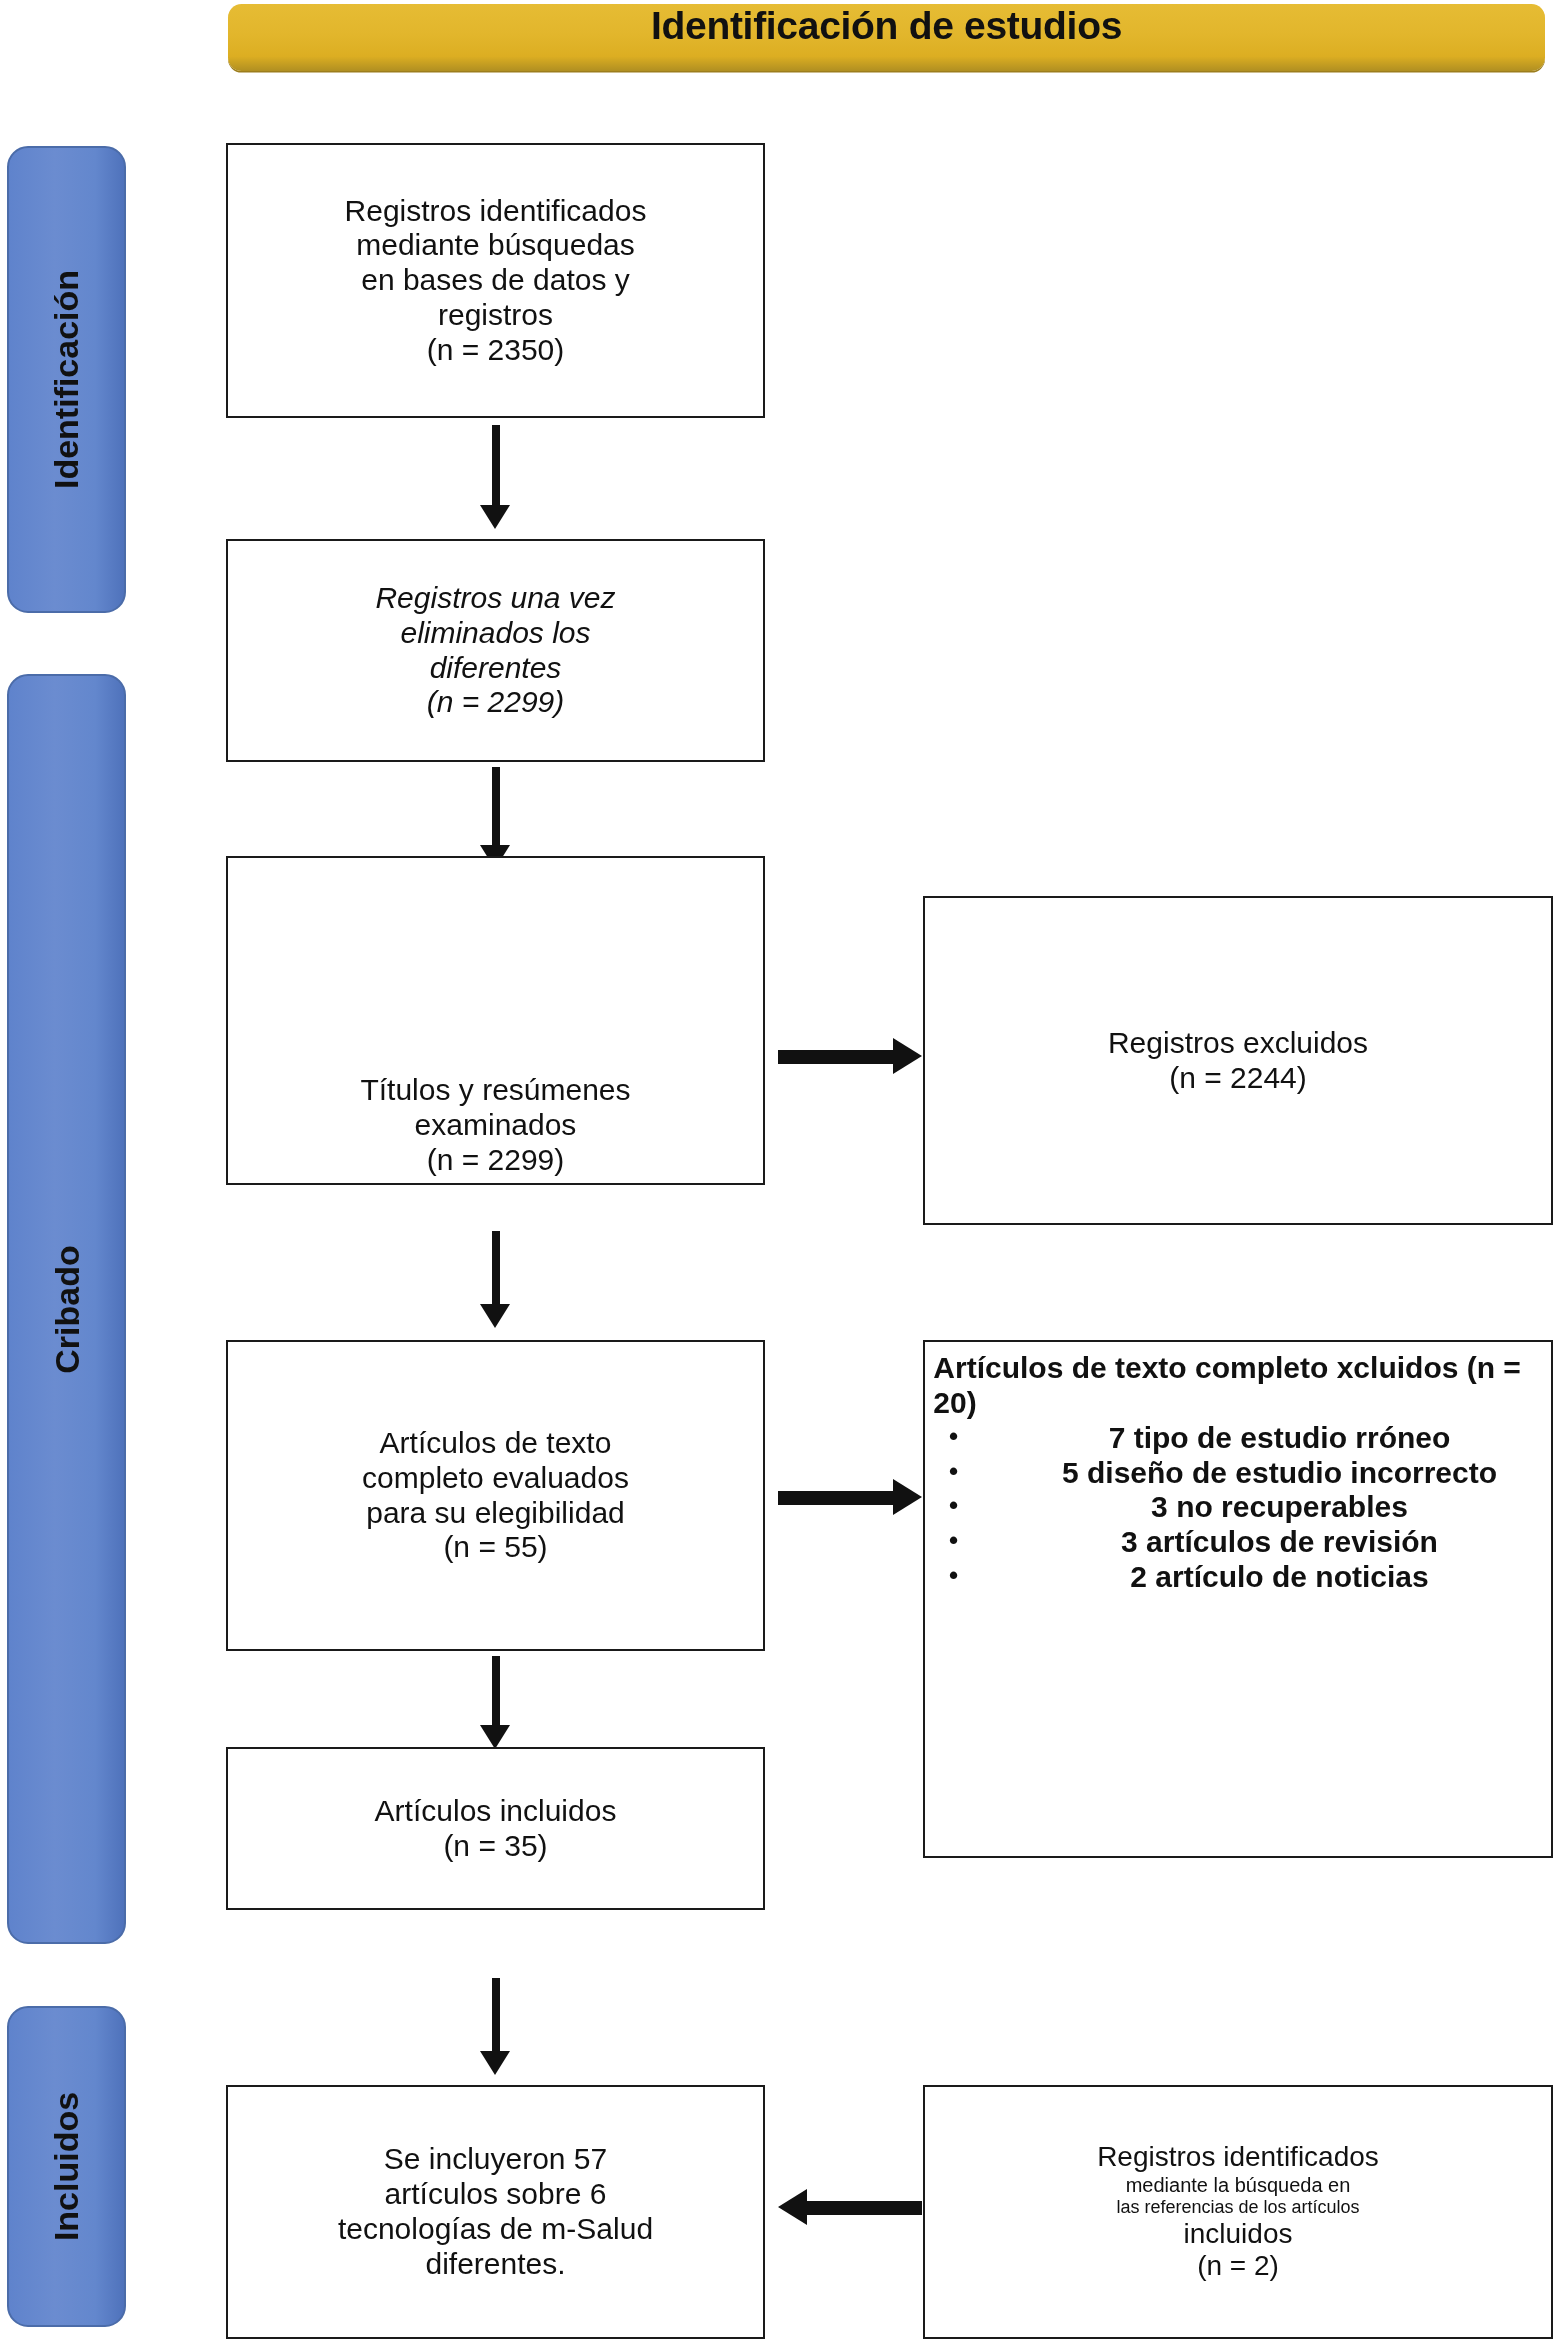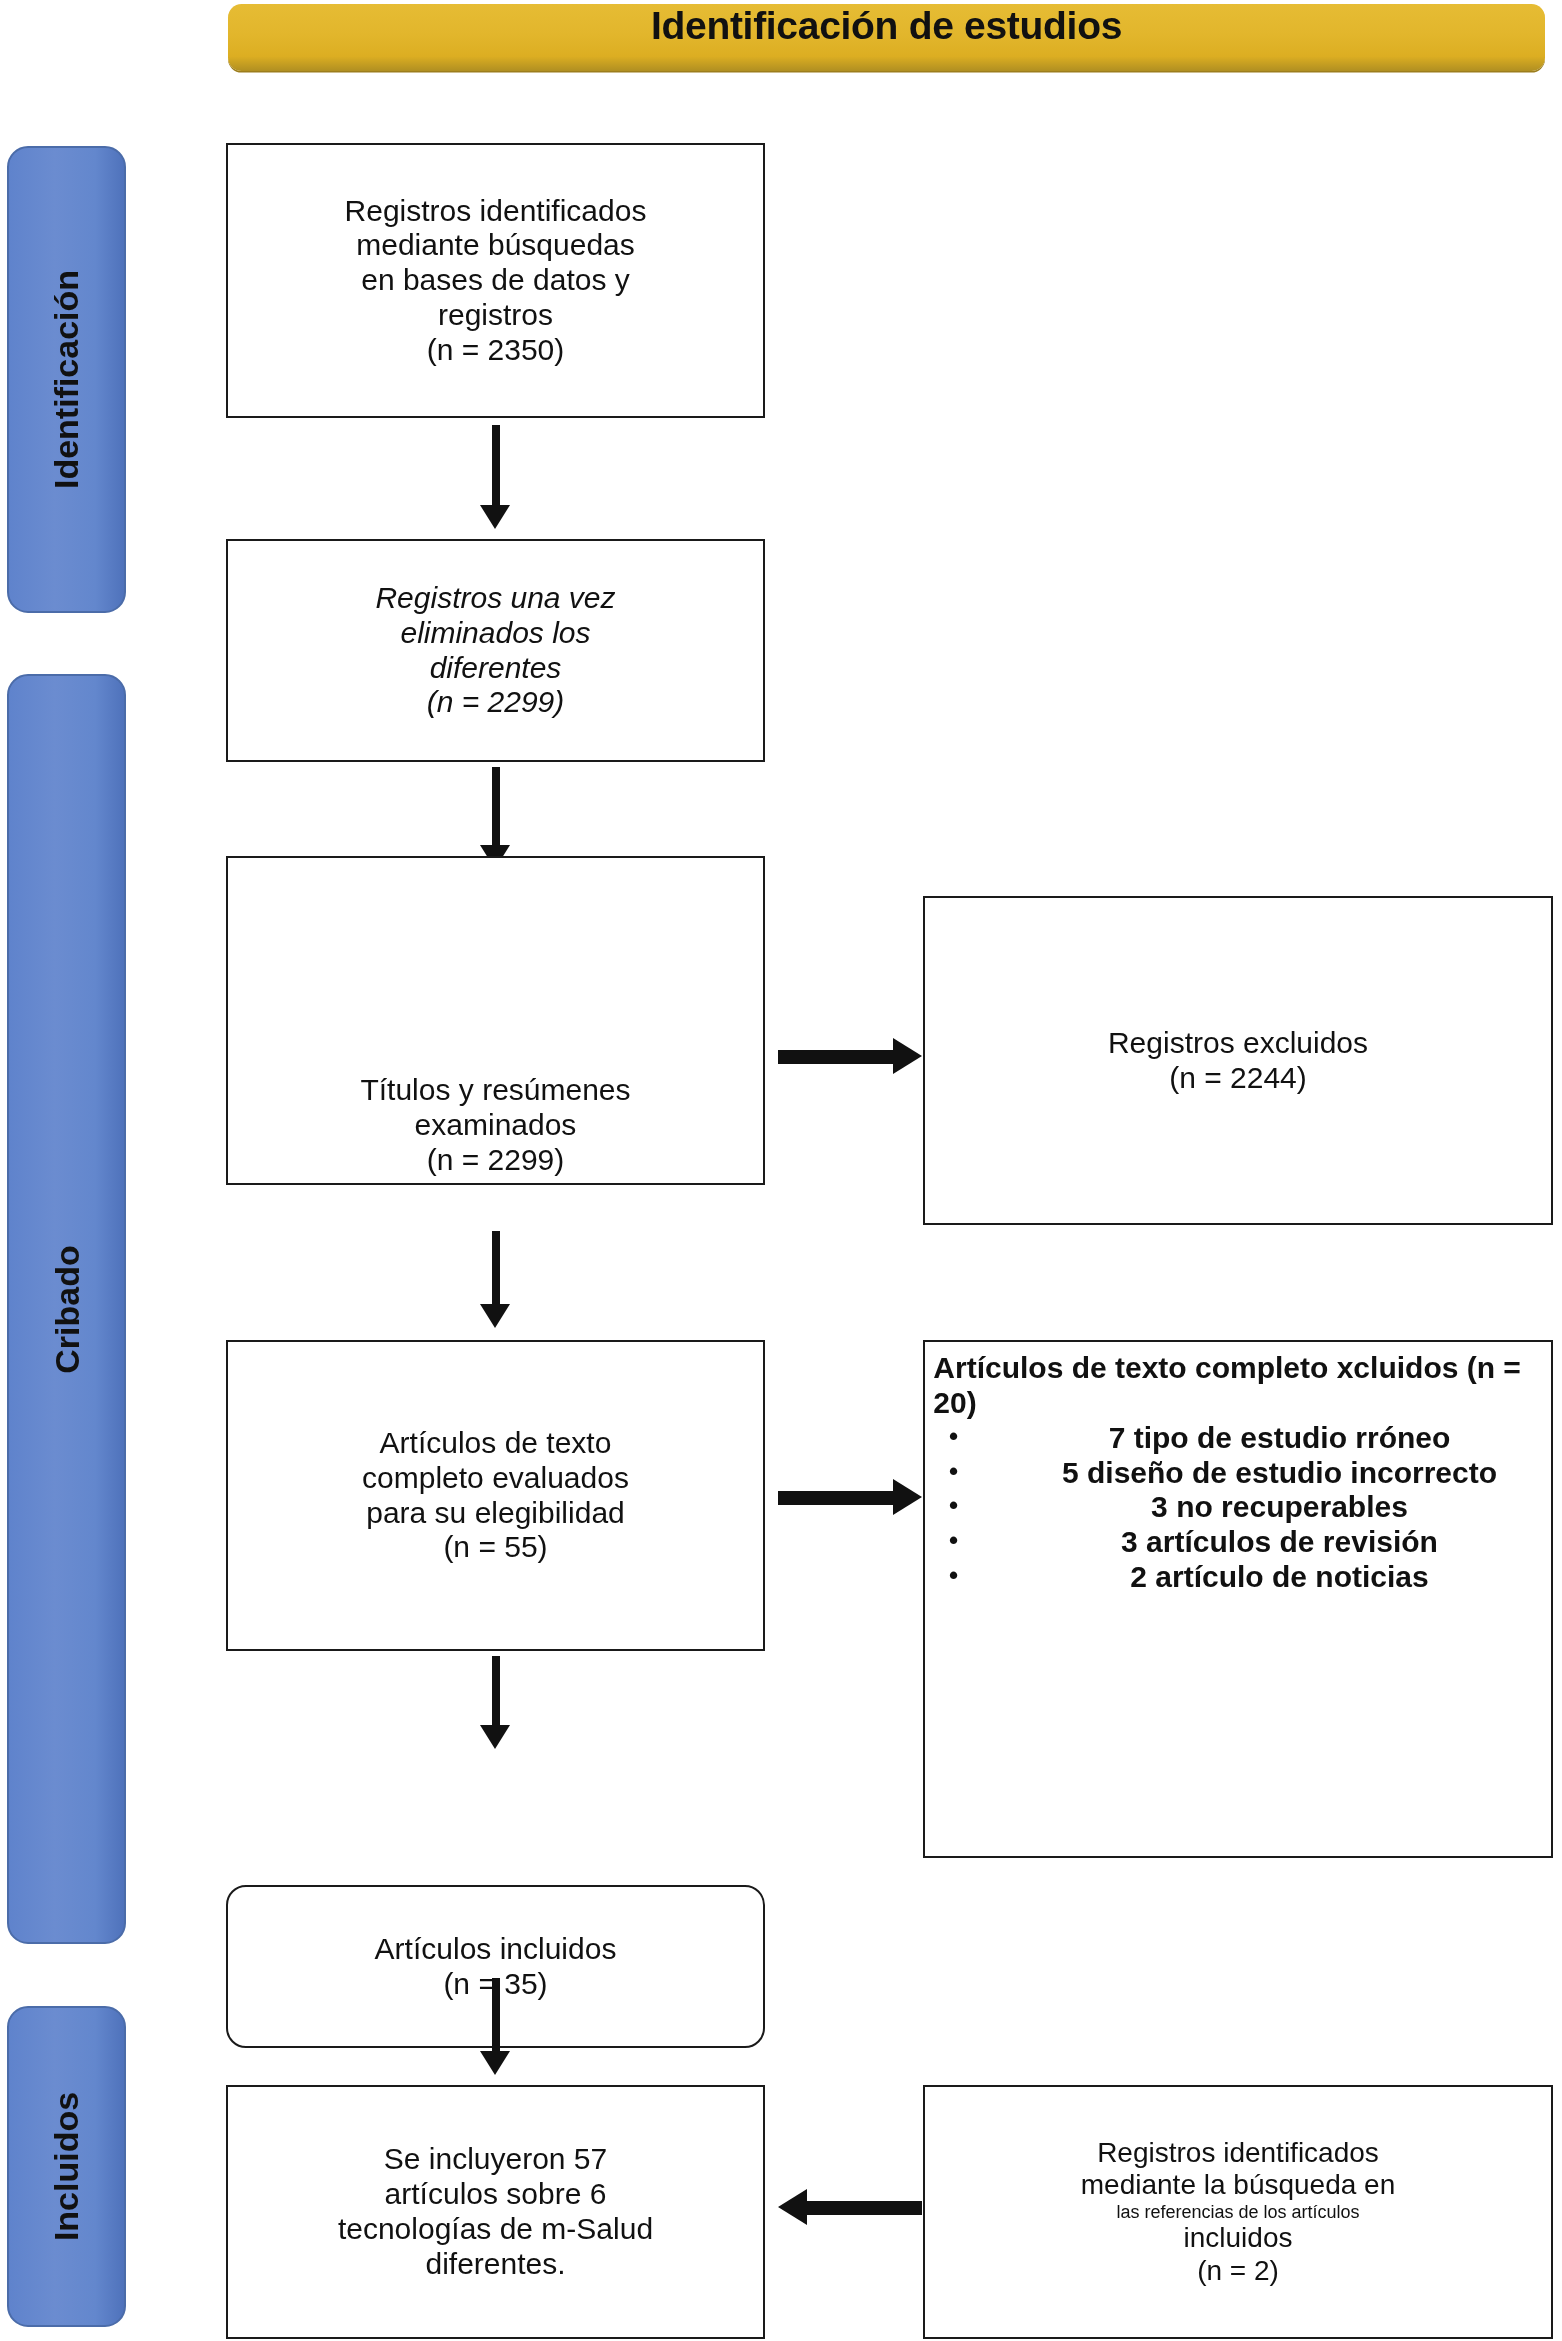--- a/index.html
+++ b/index.html
@@ -250,40 +250,40 @@
   <div class="h-arrow" style="left:778px; top:1498px; width:144px;">
     <div class="shaft" style="width:115px;"></div>
     <div class="head-right" style="left:115px;"></div>
   </div>
 
   <div class="v-arrow" style="left:496px; top:1656px; height:98px;">
     <div class="shaft" style="height:69px;"></div>
     <div class="head" style="top:69px;"></div>
   </div>
 
-  <div class="box col-left" style="top:1885px; height:163px;border-radius:20px;">
+  <div class="box col-left" style="top:1747px; height:163px;">
     <div class="line">Artículos incluidos</div>
     <div class="line">(n = 35)</div>
   </div>
 
   <div class="v-arrow" style="left:496px; top:1978px; height:98px;">
     <div class="shaft" style="height:73px;"></div>
     <div class="head" style="top:73px;"></div>
   </div>
 
   <div class="box col-left" style="top:2085px; height:254px;">
     <div class="line">Se incluyeron 57</div>
     <div class="line">artículos sobre 6</div>
     <div class="line">tecnologías de m-Salud</div>
     <div class="line">diferentes.</div>
   </div>
 
   <div class="box col-right" style="top:2085px; height:254px; padding:5.2px 4.1px;">
     <div class="line" style="font-size:28px;">Registros identificados</div>
-    <div class="line" style="font-size:28px;">mediante la búsqueda en</div>
+    <div class="line" style="font-size:20px;">mediante la búsqueda en</div>
     <div class="line" style="font-size:18px;">las referencias de los artículos</div>
     <div class="line" style="font-size:28px;">incluidos</div>
     <div class="line" style="font-size:28px;">(n = 2)</div>
   </div>
 
   <div class="h-arrow" style="left:778px; top:2208px; width:144px;">
     <div class="head-left" style="left:0;"></div>
     <div class="shaft" style="left:29px; width:115px;"></div>
   </div>
 

